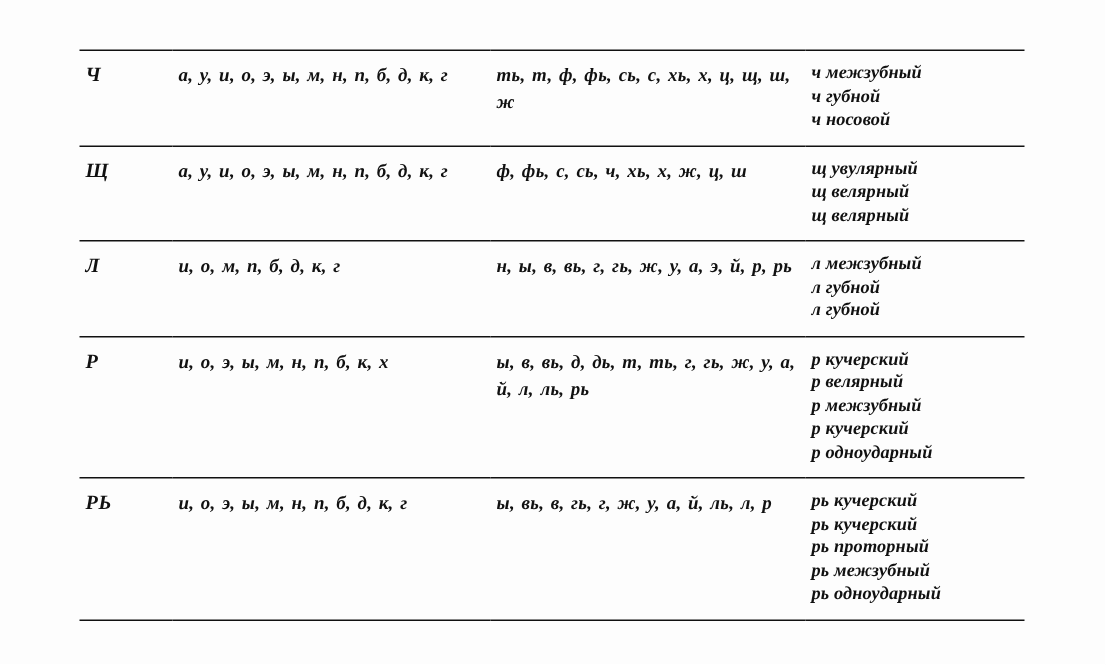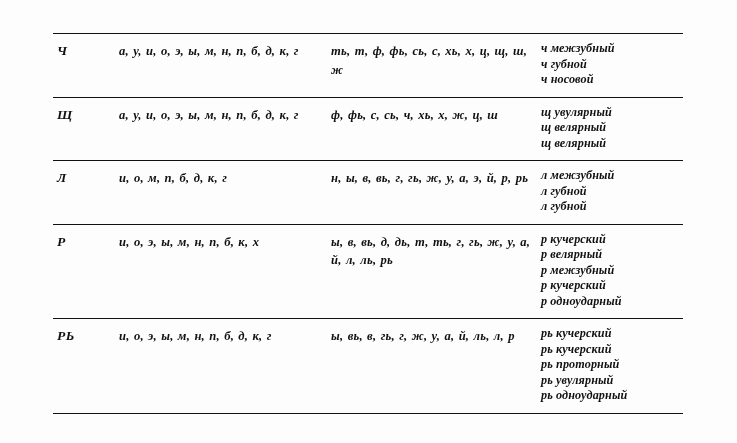--- a/index.html
+++ b/index.html
@@ -177,21 +177,21 @@
           <span class="cell-italic">и, о, э, ы, м, н, п, б, д, к, г</span>
         </td>
         <td class="mid-cell">
           <span class="cell-italic">ы, вь, в, гь, г, ж, у, а, й, ль, л, р</span>
         </td>
         <td class="right-cell">
           <div class="variant-list">
             <div>рь кучерский</div>
             <div>рь кучерский</div>
             <div>рь проторный</div>
-            <div>рь увулярный</div>
+            <div>рь межзубный</div>
             <div>рь одноударный</div>
           </div>
         </td>
       </tr>
 
       <tr class="tail-row">
         <td></td>
         <td></td>
         <td></td>
         <td></td>

